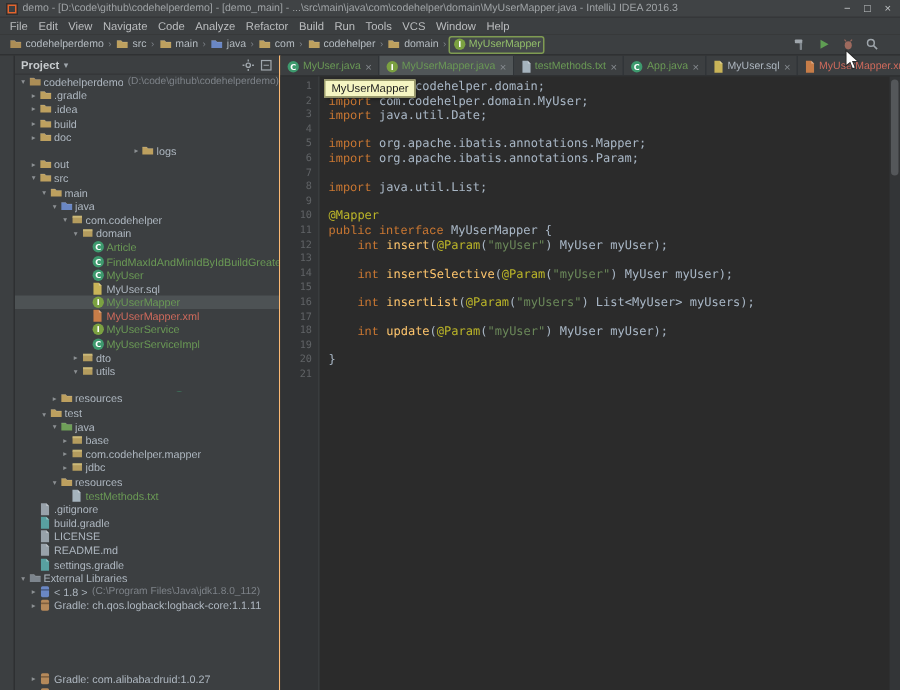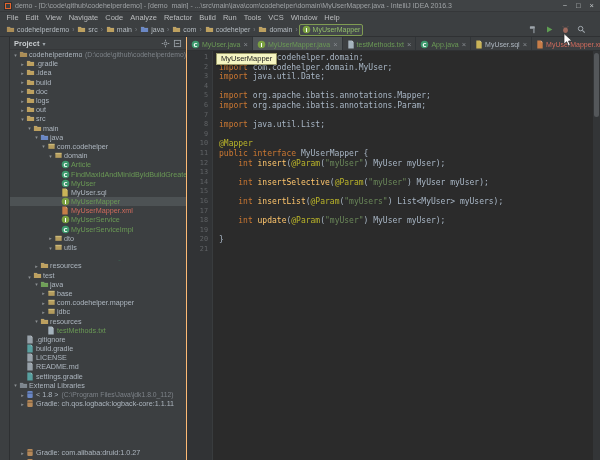--- a/index.html
+++ b/index.html
@@ -62,21 +62,21 @@
   .tab.active{background:#515658;}
   .tab .close{color:#878c91;font-size:7.5px;margin-left:1px;}
   .ebody{position:absolute;top:14px;left:0;right:0;bottom:0;display:flex;background:#2b2b2b;}
   .gutter{flex:0 0 26px;width:26px;background:#313335;border-right:1px solid #393c3e;
     text-align:right;padding:2px 4px 0 0;color:#606366;
     font-family:"DejaVu Sans Mono",monospace;font-size:6.8px;}
   .ln{height:9.6px;line-height:9.6px;}
   .codewrap{flex:1;padding:2px 0 0 6px;font-family:"DejaVu Sans Mono",monospace;font-size:8px;
     color:#a9b7c6;overflow:hidden;}
   .cl{height:9.6px;line-height:9.6px;white-space:pre;}
-  .tok-k{color:#cc7832;} .tok-s{color:#6a8759;} .tok-a{color:#bbb529;}
+  .tok-k{color:#cc7832;font-family:Liberation Mono, monospace;} .tok-s{color:#6a8759;} .tok-a{color:#bbb529;}
   .tok-m{color:#ffc66d;} .tok-p{color:#a9b7c6;}
   .tooltip{position:absolute;left:29px;top:2px;background:#f5f5c2;border:1px solid #9a9a6b;
     color:#1d1d1d;font-size:7.5px;line-height:10px;height:12px;padding:0 4px;z-index:6;
     box-shadow:1px 1px 2px rgba(0,0,0,.45);}
   .vscroll{position:absolute;top:0;right:0;width:7px;height:100%;background:#333537;}
   .vscroll .thumb{margin:2px 1px 0 1px;height:64px;background:#54575a;border-radius:3px;}
 
   .cursor{position:absolute;left:563px;top:33px;z-index:20;pointer-events:none;}
 </style>
 </head>
@@ -296,21 +296,21 @@
         <div class="trow" style="padding-left: 9px;">
           <span class="arr">▸</span>
           <span class="ticon">
             <svg width="9" height="9" viewBox="0 0 10 10">
               <path d="M1 2.2h3.2l1 1.2H9v4.4H1z" fill="#bda05f"></path>
               <path d="M1 2.2h3.2l1 1.2H9" fill="none" stroke="rgba(255,255,255,0.25)" stroke-width="0.5"></path>
             </svg>
           </span>
           <span class="lbl c-p">doc</span>
         </div>
-        <div class="trow" style="padding-left: 9px;">
+        <div class="trow" style="padding-left: 9px; justify-content: center;">
           <span class="arr">▸</span>
           <span class="ticon">
             <svg width="9" height="9" viewBox="0 0 10 10">
               <path d="M1 2.2h3.2l1 1.2H9v4.4H1z" fill="#bda05f"></path>
               <path d="M1 2.2h3.2l1 1.2H9" fill="none" stroke="rgba(255,255,255,0.25)" stroke-width="0.5"></path>
             </svg>
           </span>
           <span class="lbl c-p">logs</span>
         </div>
         <div class="trow" style="padding-left: 9px;">

